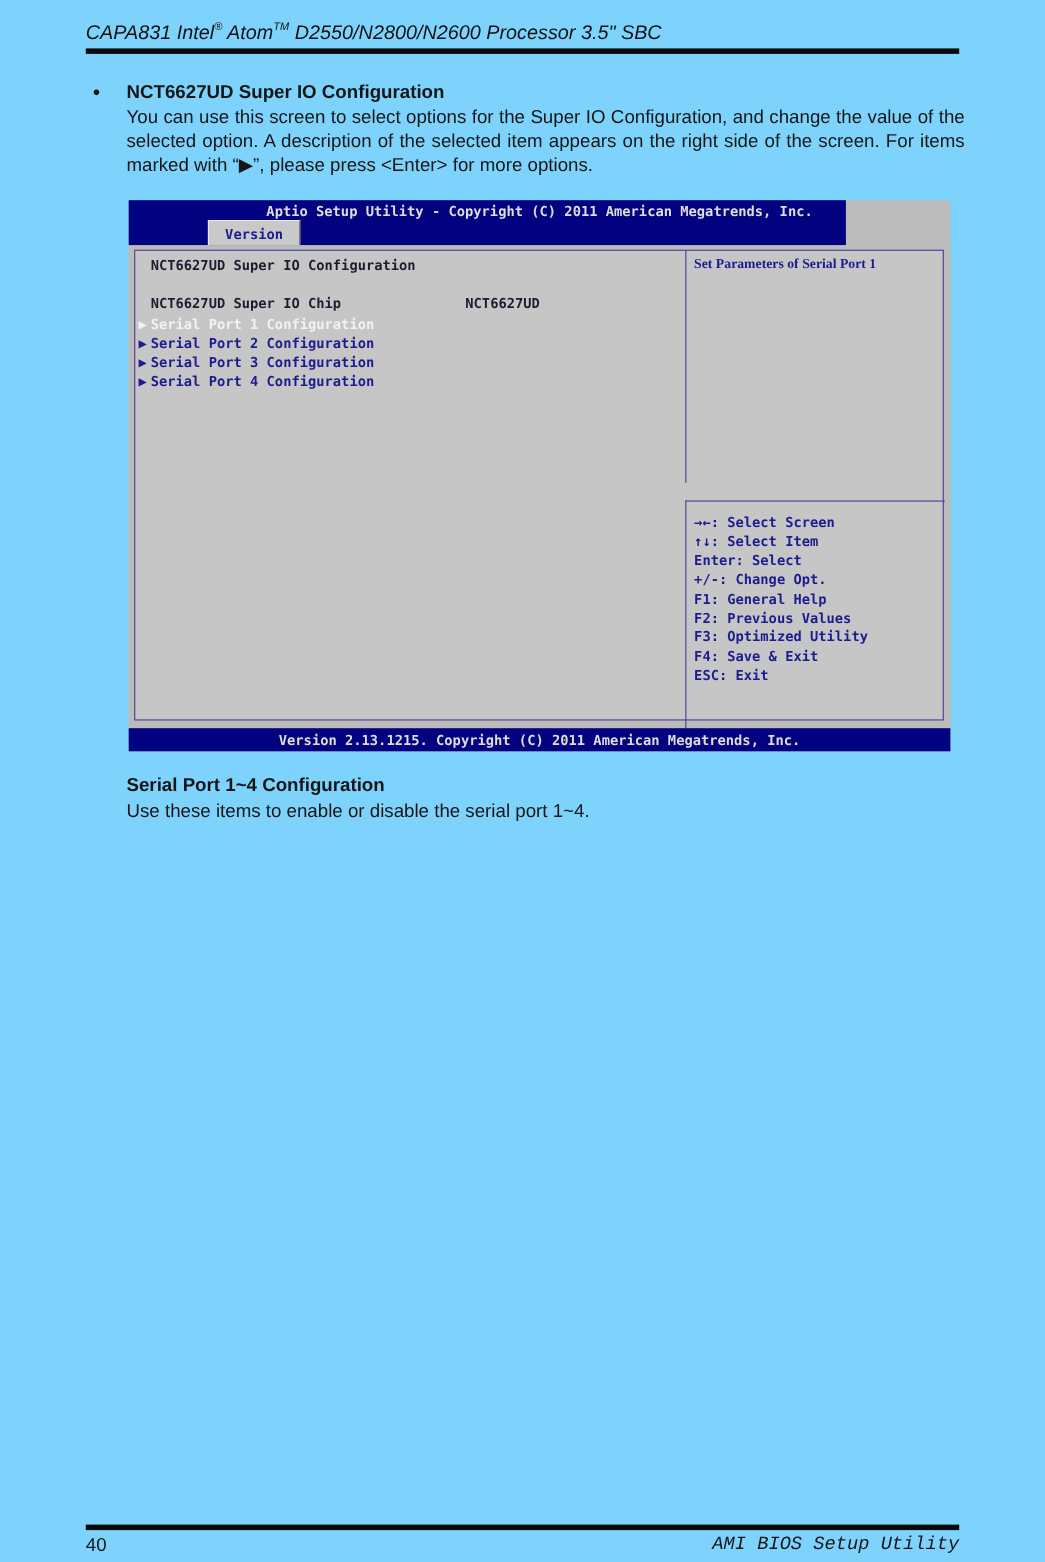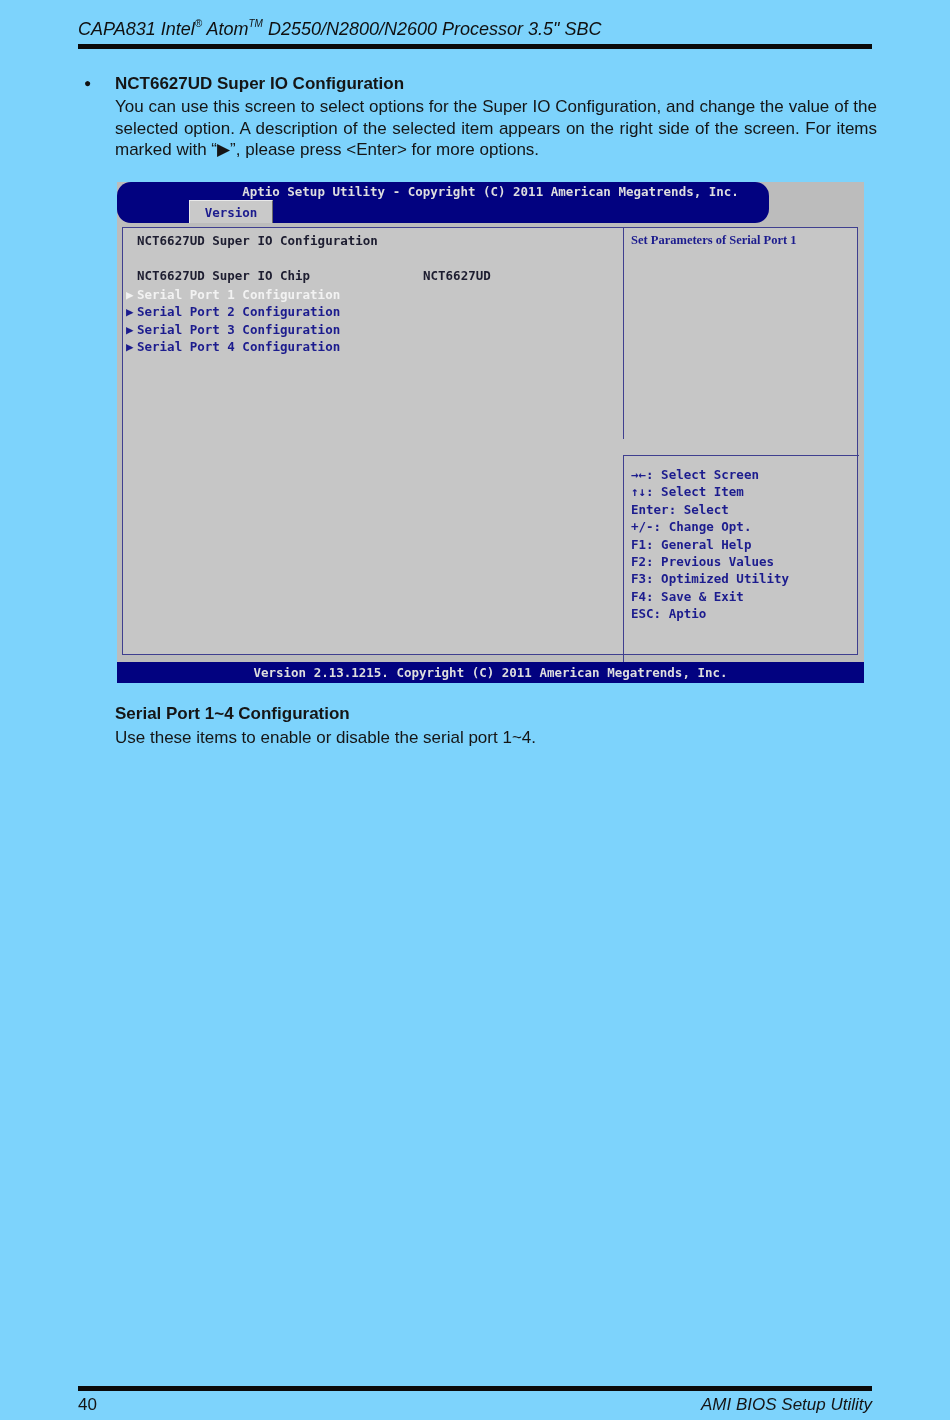--- a/index.html
+++ b/index.html
@@ -24,29 +24,29 @@
   .bullet-heading { position:absolute; left:115px; top:74px; font-size:17px; font-weight:bold; white-space:nowrap; }
   .paragraph {
     position:absolute; left:115px; top:96px; width:762px; font-size:17px;
     line-height:21.5px; text-align:justify; color:#151515;
   }
   .sub-heading { position:absolute; left:115px; top:704px; font-size:17px; font-weight:bold; white-space:nowrap; }
   .sub-paragraph { position:absolute; left:115px; top:728px; font-size:17px; white-space:nowrap; }
 
   
   .page-number { position:absolute; left:78px; top:1395px; font-size:17px; }
-  .footer-right { position:absolute; right:78px; top:1395px; font-size:17px; font-style:italic; white-space:nowrap; }
+  .footer-right { position:absolute; right:78px; top:1395px; font-size:17px; font-style:italic; white-space:nowrap;font-family:Liberation Mono, monospace; }
 
   
   .bios {
     position:absolute; left:117px; top:182px; width:747px; height:501px;
     font-family:"DejaVu Sans Mono", monospace; font-weight:bold; font-size:12.5px;
     background:#bcbcbc;
   }
-  .bios-top { position:absolute; left:0; top:0; width:652px; height:41px; background:#020280;border-radius:14px; }
+  .bios-top { position:absolute; left:0; top:0; width:652px; height:41px; background:#020280; }
   .bios-titlebar {
     position:absolute; left:0; top:2px; width:747px; text-align:center;
     color:#dedede; line-height:16px; white-space:nowrap;
   }
   .bios-tab {
     position:absolute; left:72px; top:18px; width:84px; height:23px;
     background:#c9c9c9; color:#1c1c8e; text-align:center; line-height:23px;
     border-top:1px solid #e9e9e9; border-left:1px solid #e9e9e9; border-right:1px solid #6a6a6a;
   }
   .bios-main { position:absolute; left:0; top:41px; width:747px; height:439px; background:#bcbcbc; }
@@ -123,21 +123,21 @@
         <div class="bios-right-top">Set Parameters of Serial Port 1</div>
         <div class="bios-right-bottom">
           <div class="help-line">→←: Select Screen</div>
           <div class="help-line">↑↓: Select Item</div>
           <div class="help-line">Enter: Select</div>
           <div class="help-line">+/-: Change Opt.</div>
           <div class="help-line">F1: General Help</div>
           <div class="help-line">F2: Previous Values</div>
           <div class="help-line">F3: Optimized Utility</div>
           <div class="help-line">F4: Save &amp; Exit</div>
-          <div class="help-line">ESC: Aptio</div>
+          <div class="help-line">ESC: Exit</div>
         </div>
       </div>
     </div>
     <div class="bios-statusbar">Version 2.13.1215. Copyright (C) 2011 American Megatrends, Inc.</div>
   </div>
 
   <div class="sub-heading">Serial Port 1~4 Configuration</div>
   <div class="sub-paragraph">Use these items to enable or disable the serial port 1~4.</div>
 
   <div class="rule rule-bottom"></div>

